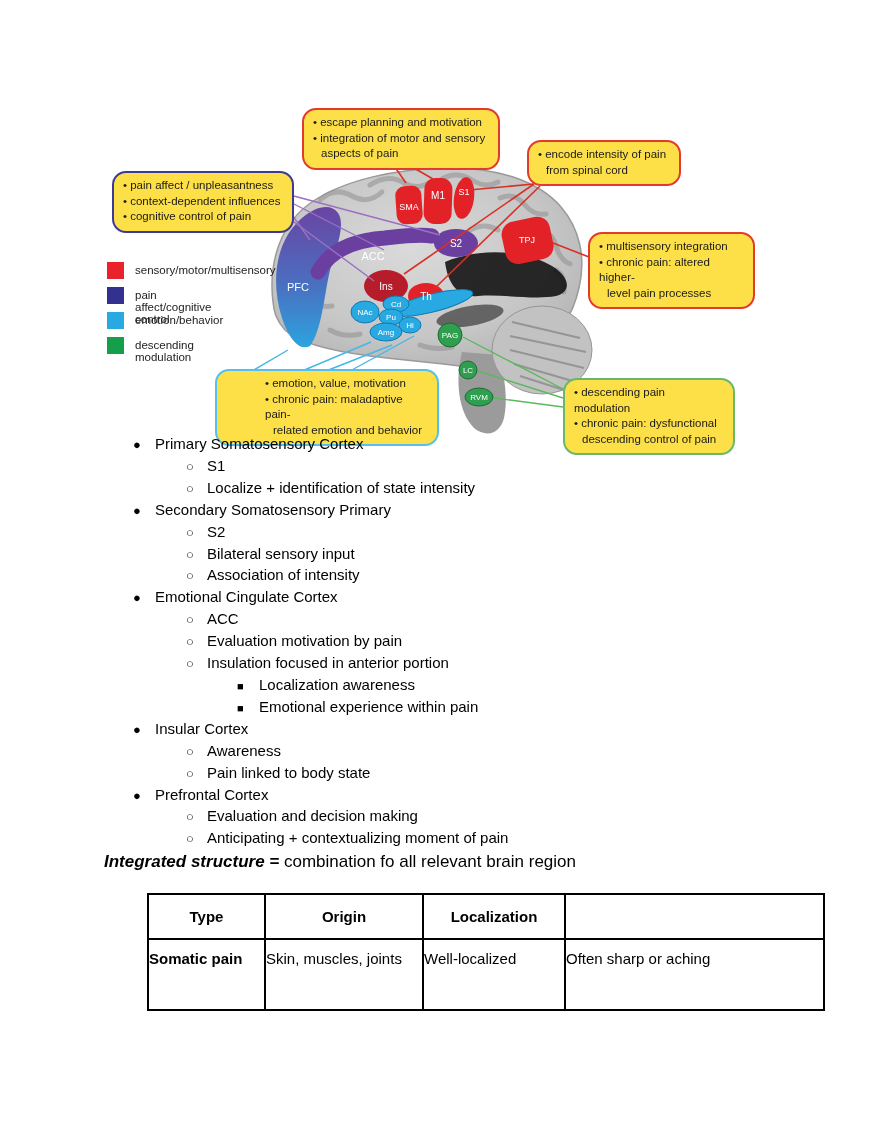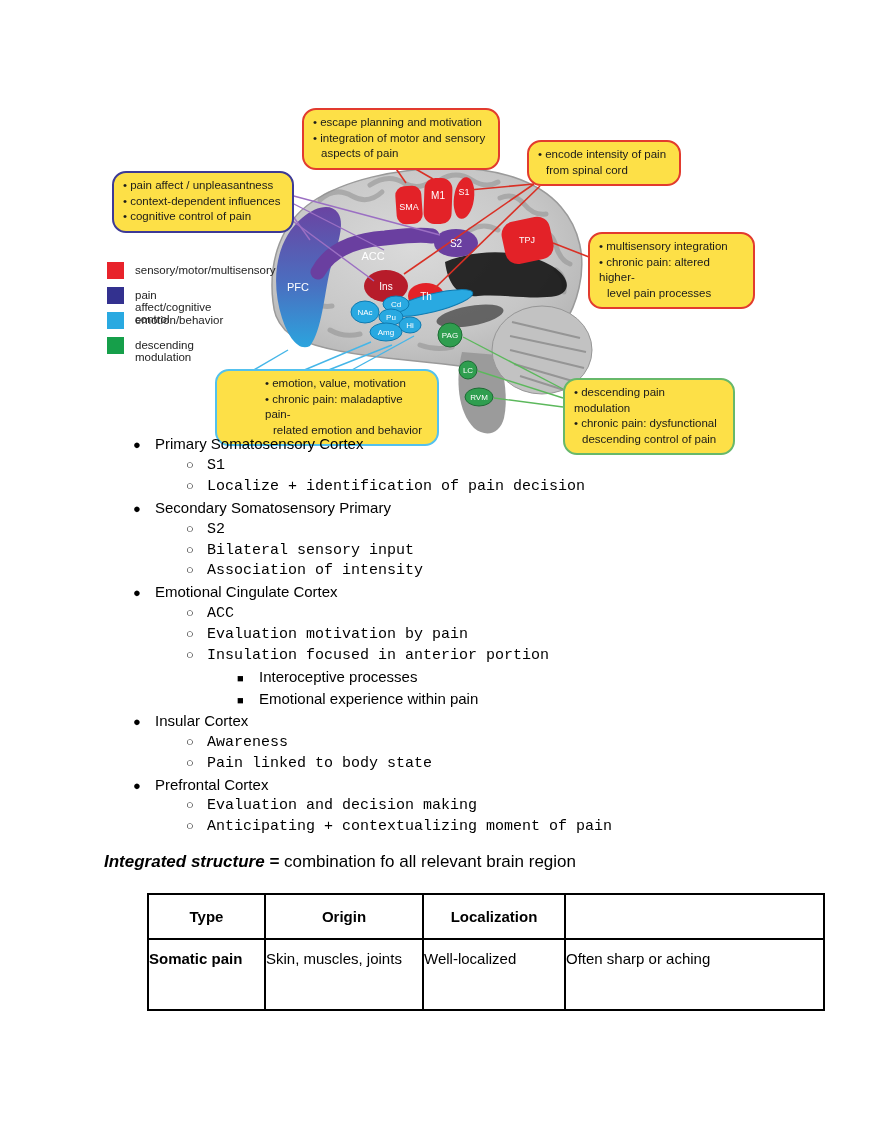--- a/index.html
+++ b/index.html
@@ -18,21 +18,21 @@
   #legend{position:absolute;left:107px;top:261px;}
   .leg-row{position:relative;height:25px;}
   .leg-sw{position:absolute;left:0;top:1px;width:17px;height:17px;}
   .sw0{background:#e8232b;} .sw1{background:#33318f;} .sw2{background:#29a9e1;} .sw3{background:#169f4a;}
   .leg-tx{position:absolute;left:28px;top:3px;font-size:11.5px;color:#222;}
   
   #outline{position:absolute;left:130px;top:414px;width:650px;font-size:15px;line-height:20.9px;margin-top:20px;}
   .li{white-space:nowrap;}
   .li .b{display:inline-block;}
   .l1{padding-left:3px;}  .l1 .b{width:22px;font-size:13px;}
-  .l2{padding-left:56px;font-family:Liberation Mono, monospace;} .l2 .b{width:21px;font-size:13px;}
+  .l2{padding-left:56px;} .l2 .b{width:21px;font-size:13px;}
   .l3{padding-left:107px;}.l3 .b{width:22px;font-size:11px;}
   #integrated{position:absolute;left:104px;top:852px;font-size:17px;line-height:20.9px;}
   #integrated .bi{font-weight:bold;font-style:italic;}
   
   #ptable{position:absolute;left:103px;top:893px;border-collapse:collapse;table-layout:fixed;margin-left:44px;}
   #ptable td,#ptable th{border:2px solid #000;font-size:15px;vertical-align:middle;overflow:hidden;}
   #ptable th{font-weight:bold;text-align:center;height:41px;}
   #ptable td{vertical-align:top;text-align:left;padding:8px 0;height:53px;line-height:21px;}
   #ptable td.bold{font-weight:bold;}
   
@@ -205,30 +205,30 @@
     <div class="leg-row">
       <span class="leg-sw sw3"></span>
       <span class="leg-tx">descending modulation</span>
     </div>
   </div>
 </div>
 
 <div id="outline">
   <div class="li l1"><span class="b">●</span><span>Primary Somatosensory Cortex</span></div>
   <div class="li l2"><span class="b">○</span><span>S1</span></div>
-  <div class="li l2"><span class="b">○</span><span>Localize + identification of pain decision</span></div>
+  <div class="li l2"><span class="b">○</span><span>Localize + identification of state intensity</span></div>
   <div class="li l1"><span class="b">●</span><span>Secondary Somatosensory Primary</span></div>
   <div class="li l2"><span class="b">○</span><span>S2</span></div>
   <div class="li l2"><span class="b">○</span><span>Bilateral sensory input</span></div>
   <div class="li l2"><span class="b">○</span><span>Association of intensity</span></div>
   <div class="li l1"><span class="b">●</span><span>Emotional Cingulate Cortex</span></div>
   <div class="li l2"><span class="b">○</span><span>ACC</span></div>
   <div class="li l2"><span class="b">○</span><span>Evaluation motivation by pain</span></div>
   <div class="li l2"><span class="b">○</span><span>Insulation focused in anterior portion</span></div>
-  <div class="li l3"><span class="b">■</span><span>Interoceptive processes</span></div>
+  <div class="li l3"><span class="b">■</span><span>Localization awareness</span></div>
   <div class="li l3"><span class="b">■</span><span>Emotional experience within pain</span></div>
   <div class="li l1"><span class="b">●</span><span>Insular Cortex</span></div>
   <div class="li l2"><span class="b">○</span><span>Awareness</span></div>
   <div class="li l2"><span class="b">○</span><span>Pain linked to body state</span></div>
   <div class="li l1"><span class="b">●</span><span>Prefrontal Cortex</span></div>
   <div class="li l2"><span class="b">○</span><span>Evaluation and decision making</span></div>
   <div class="li l2"><span class="b">○</span><span>Anticipating + contextualizing moment of pain</span></div>
 </div>
 
 <div id="integrated">

